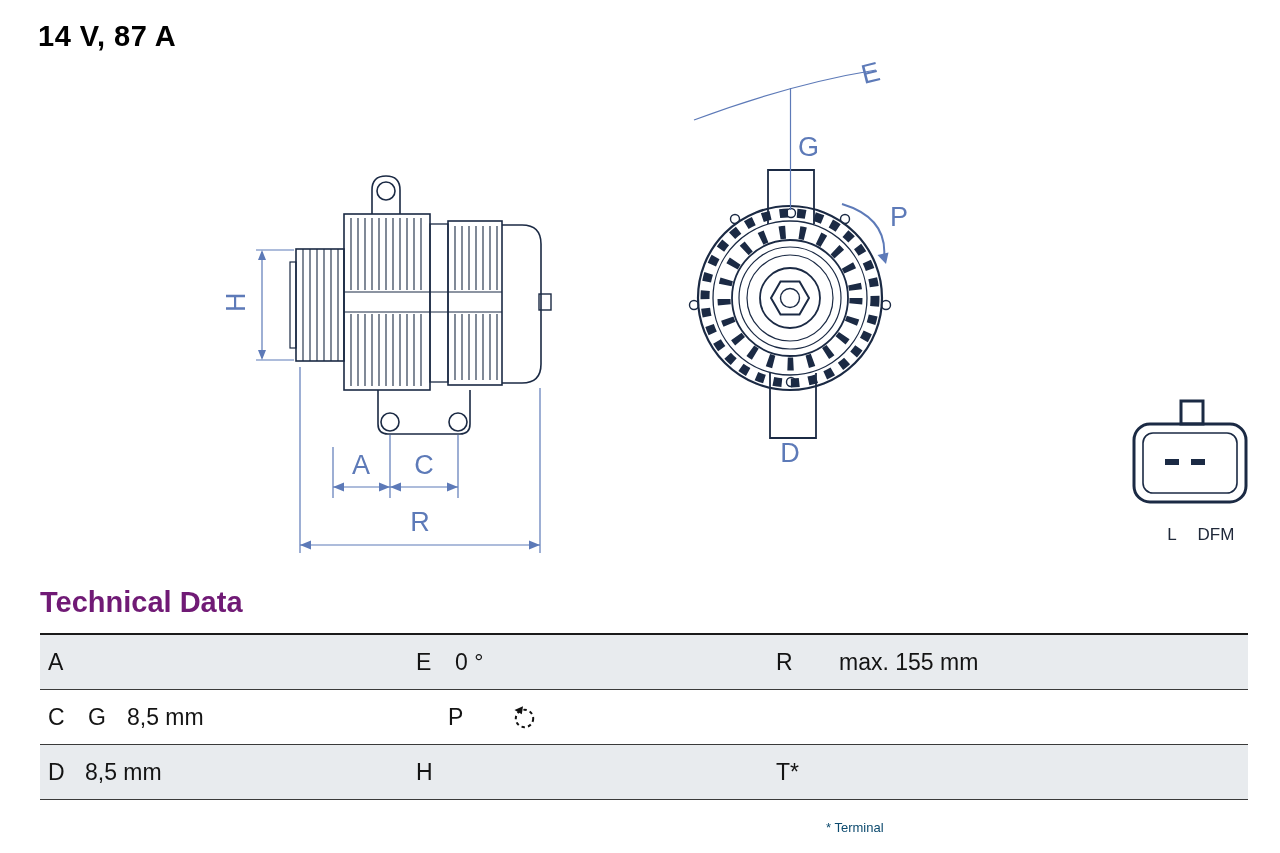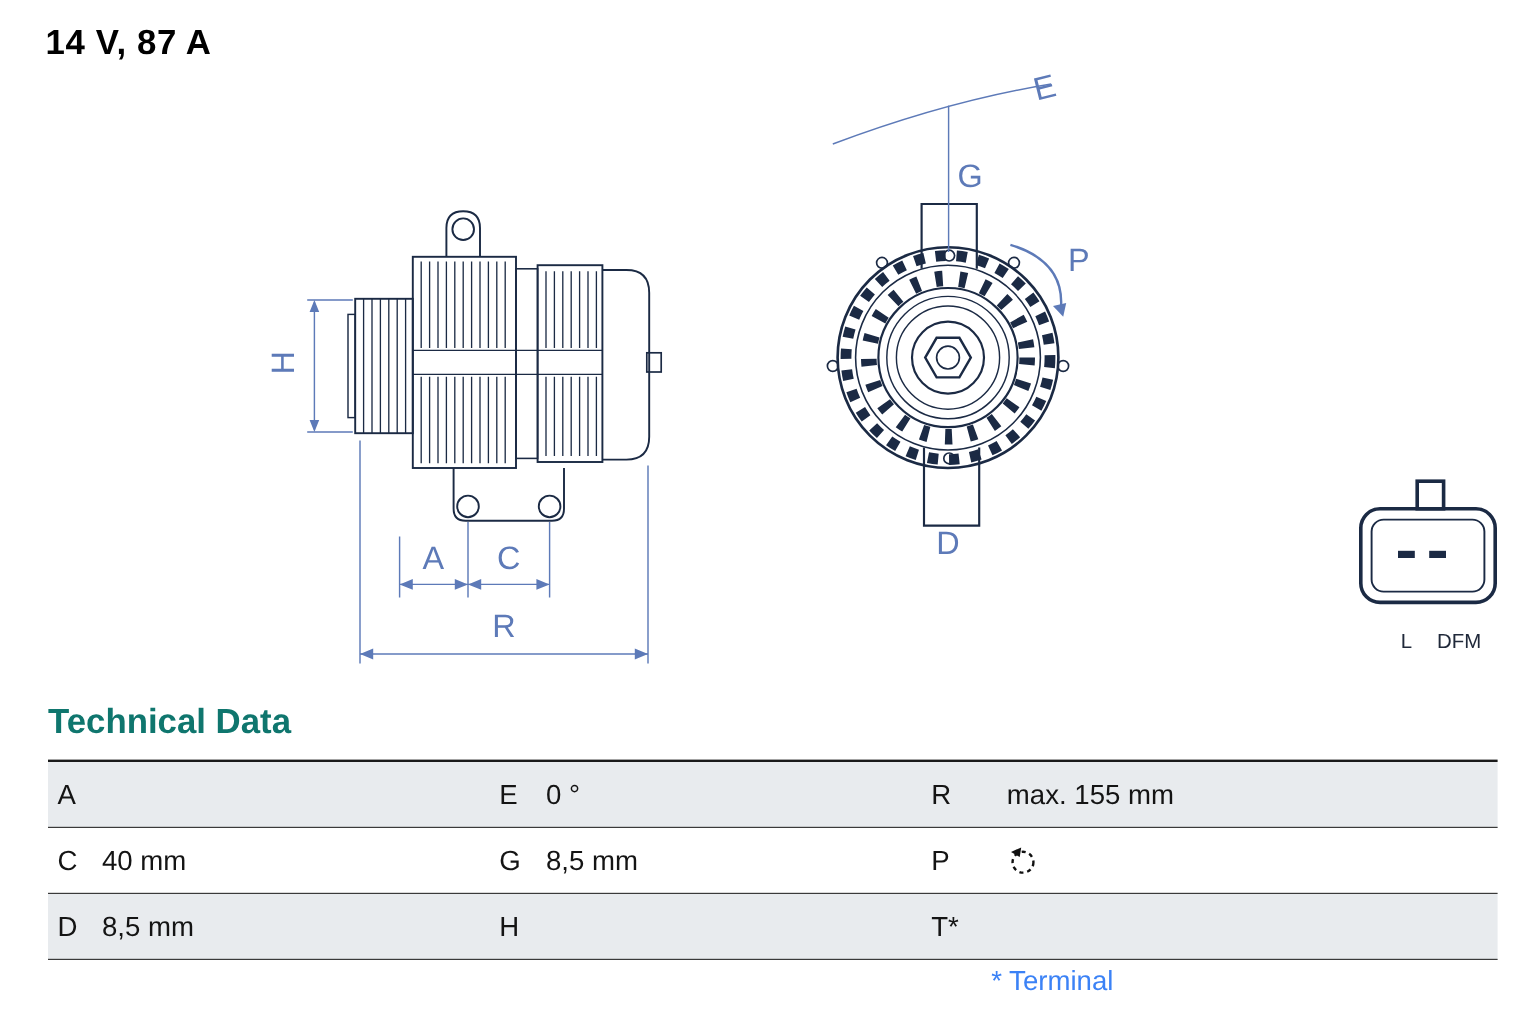--- a/index.html
+++ b/index.html
@@ -7,29 +7,29 @@
   body { background:#fff; font-family:"Liberation Sans", sans-serif; position:relative; overflow:hidden; }
   .stage { position:absolute; left:0; top:0; width:1280px; height:853px; background:#ffffff; }
 
   .title { position:absolute; left:38px; top:20px; font-size:29px; font-weight:bold; color:#000; letter-spacing:0.5px; }
 
   .drawing { position:absolute; left:0; top:0; width:1280px; height:578px; }
   svg text.dim  { fill:#5d7ab8; font-size:27px; font-family:"Liberation Sans", sans-serif; }
   svg text.conn { fill:#20293a; font-size:17px; font-family:"Liberation Sans", sans-serif; }
 
   .tech { position:absolute; left:40px; top:588px; width:1208px; }
-  .tech-heading { font-size:29px; font-weight:bold; color:#0f766e; line-height:1; margin-bottom:16px; }
+  .tech-heading { font-size:29px; font-weight:bold; color:#701a75; line-height:1; margin-bottom:16px; }
   .ttable { border-top:2px solid #1a1a1a; }
   .trow { display:flex; align-items:center; height:55px; border-bottom:1px solid #3a3a3a; font-size:23px; color:#141414; }
   .trow.shade { background:#e8ebee; }
   .k { padding-left:8px; font-weight:normal; }
   .k1 { width:40px; }  .v1 { width:328px; padding-left:5px; }
   .k2 { width:42px; }  .v2 { width:318px; padding-left:5px; }
   .k3 { width:46px; }  .v3 { flex:1; padding-left:5px; display:flex; align-items:center;margin-left:20px; }
-  .footnote { margin-top:4px; margin-left:786px; font-size:23px; color:#3b82f6; }
+  .footnote { margin-top:20px; margin-left:786px; font-size:13px; color:#0c4a6e; }
   .p-icon svg { display:block; }
 </style>
 </head>
 <body>
 
 <div class="stage">
 
   <div class="title">14 V, 87 A</div>
 
   <svg class="drawing" viewBox="0 0 1280 578" width="1280" height="578">
@@ -137,21 +137,20 @@
         <div class="k k1">A</div>
         <div class="v v1"></div>
         <div class="k k2">E</div>
         <div class="v v2">0 °</div>
         <div class="k k3">R</div>
         <div class="v v3">max. 155 mm</div>
       </div>
 
       <div class="trow">
         <div class="k k1">C</div>
-        <div class="v v1">40 mm</div>
         <div class="k k2">G</div>
         <div class="v v2">8,5 mm</div>
         <div class="k k3">P</div>
         <div class="v v3">
           <span class="p-icon">
             <svg width="27" height="27" viewBox="0 0 27 27">
               <circle cx="13.5" cy="14.5" r="8.7" fill="none" stroke="#111" stroke-width="2" stroke-dasharray="3.4 3.2"></circle>
               <path d="M3.5 6 L12 2.2 L10.8 10.2 Z" fill="#111"></path>
             </svg>
           </span>

